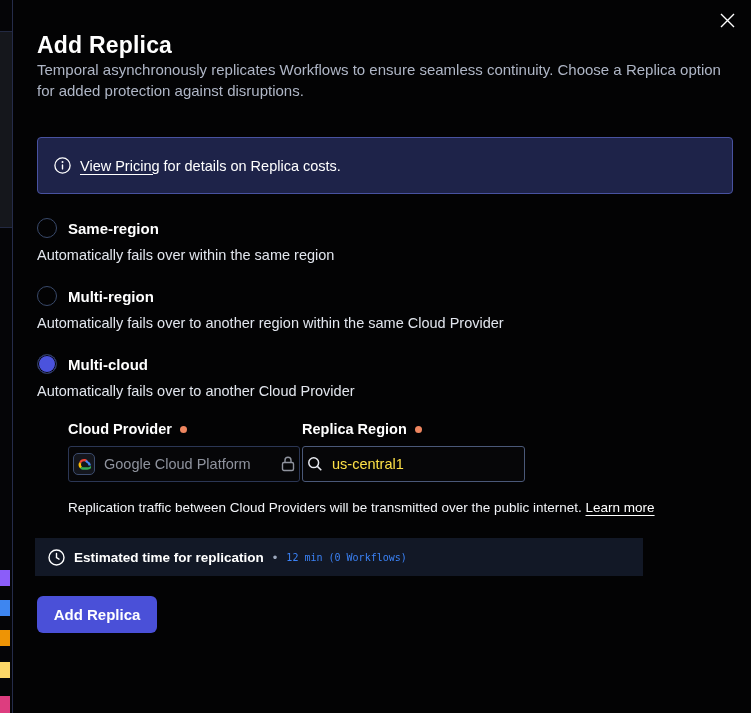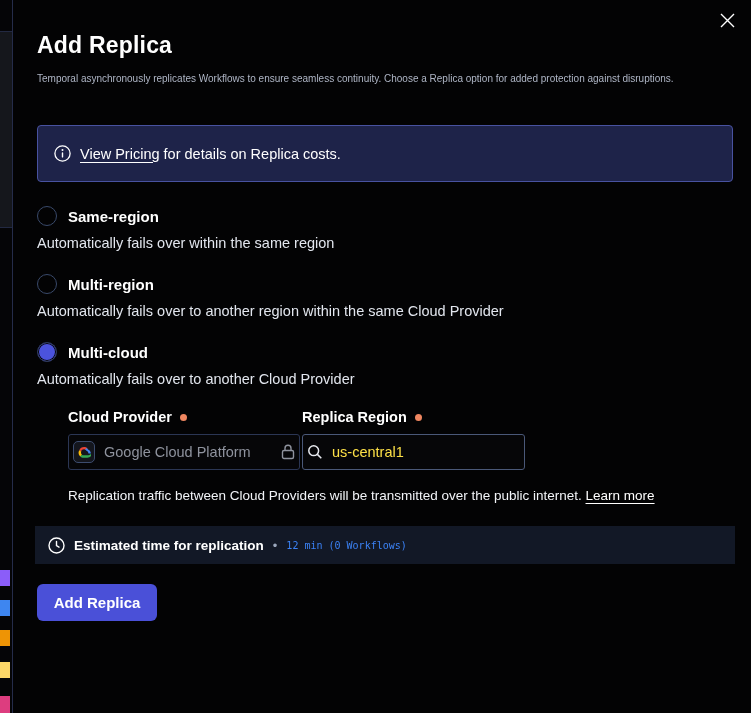--- a/index.html
+++ b/index.html
@@ -18,21 +18,21 @@
   .chip:nth-child(5){ top:696px; height:17px; }
 
   
   .modal { position:absolute; left:13px; top:0; width:738px; height:713px;
     background:#030304; color:#fff; padding:32px 18px 0 24px; }
   .close-btn { position:absolute; top:8px; right:12px; width:24px; height:24px;
     background:none; border:none; color:#fff; cursor:pointer; padding:0; }
   .close-btn svg { display:block; margin:auto; }
 
   h1.title { font-size:23px; font-weight:700; letter-spacing:.2px; }
-  p.desc { margin-top:9px; font-size:10px; line-height:21px; color:#afb6c6; max-width:700px; }
+  p.desc { font-size:15px; line-height:21px; color:#afb6c6; max-width:700px; }
 
   .pricing-banner { margin-top:36px; height:57px; border:1.5px solid #4852a0;
     border-radius:4px; background:#1e2349; display:flex; align-items:center;
     padding:0 16px; gap:9px; }
   .pricing-banner .txt { font-size:14.5px; color:#fff; }
   .pricing-banner a { color:#fff; text-decoration:underline; text-underline-offset:3px; cursor:pointer; }
 
   .options { margin-top:24px; }
   .option { margin-bottom:23px; }
   .opt-head { display:flex; align-items:center; gap:11px; cursor:pointer; }
@@ -51,21 +51,21 @@
   .provider-text { color:#8f939e; font-size:14.5px; flex:1; }
   .gcp-badge { width:22px; height:22px; border-radius:5px; border:1px solid #3c4c6e;
     background:#14161d; display:flex; align-items:center; justify-content:center; flex:0 0 auto; }
   .region-box { width:223px; border:1px solid #4a5878; }
   .region-input { background:transparent; border:none; outline:none; color:#fde047;
     font-size:14.5px; width:100%; font-family:inherit; }
 
   .note { margin:18px 0 0 31px; font-size:13.5px; color:#f2f4f8; }
   .note a { color:#fff; text-decoration:underline; text-underline-offset:3px; cursor:pointer; }
 
-  .estimate-banner { margin-top:20px; margin-left:-2px; width:700px; height:38px;
+  .estimate-banner { margin-top:20px; margin-left:-2px; width:608px; height:38px;
     background:#121826; display:flex; align-items:center; padding:0 13px; gap:9px; }
   .estimate-banner b { font-size:13.5px; font-weight:700; color:#fff; }
   .estimate-sep { color:#9aa6bb; font-size:13px; }
   .estimate-val { font-family:"DejaVu Sans Mono","Liberation Mono",monospace;
     font-size:10px; color:#3b82f6; }
 
   .actions { margin-top:20px; display:flex; align-items:center; gap:10px; }
   .btn-primary { width:120px; height:37px; background:#4a50d8; color:#fff; border:none;
     border-radius:6px; font-size:15px; font-weight:700; font-family:inherit; cursor:pointer; }
   .btn-ghost { background:none; border:none; color:#fff; font-size:15px; font-weight:400;

